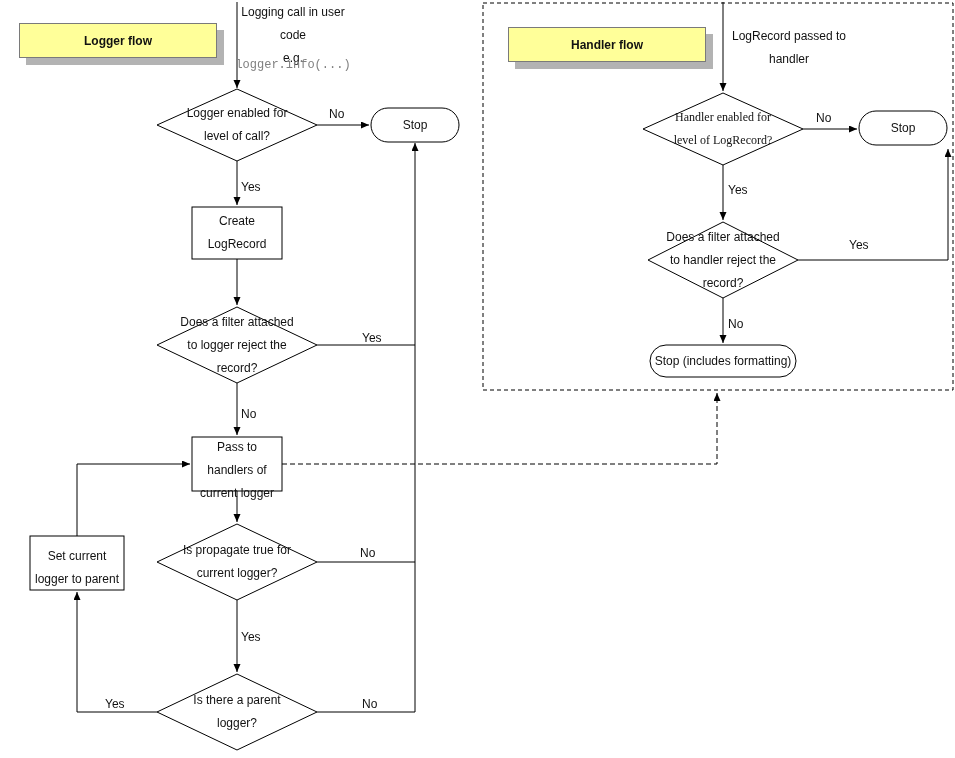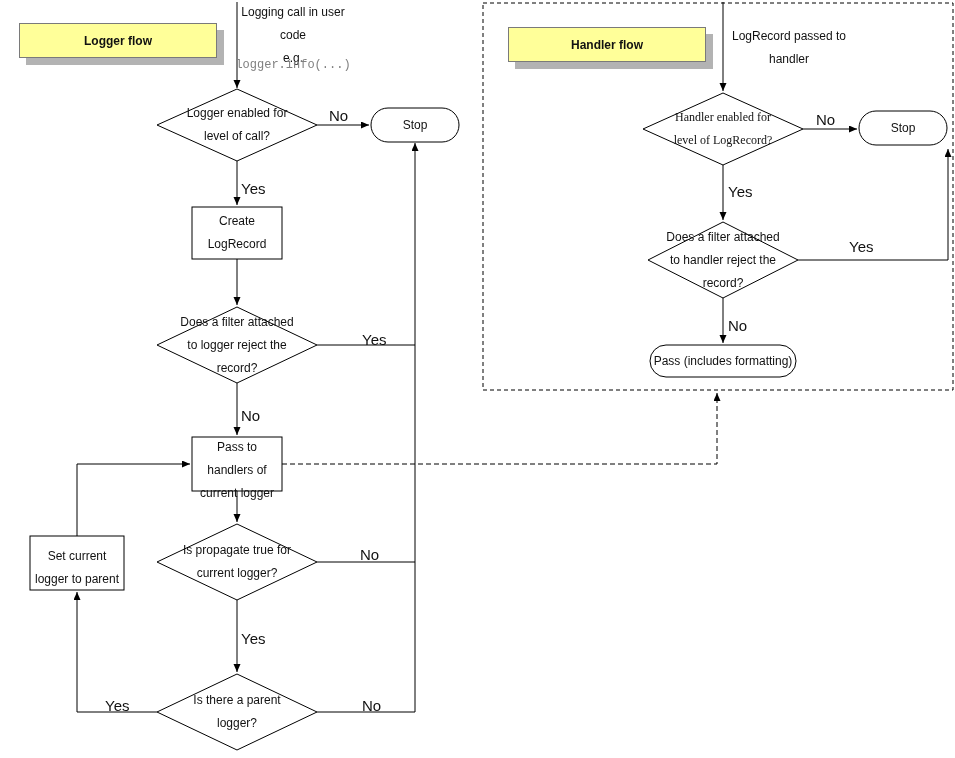--- a/index.html
+++ b/index.html
@@ -1,21 +1,21 @@
 <!DOCTYPE html>
 <html style="--callout-fill: #ffff99; --callout-shadow: #b3b3b3; --line: #000000; --code-text: #808080;"><head>
 <meta charset="utf-8">
 <title>Diagram</title>
 <style>
   html,body{margin:0;padding:0;}
   body{width:955px;height:758px;position:relative;background:#fff;font-family:"Liberation Sans",sans-serif;overflow:hidden;}
   .layer{position:absolute;left:0;top:0;}
   .node-text{position:absolute;display:flex;align-items:center;justify-content:center;text-align:center;white-space:pre-line;font-size:12px;line-height:23px;color:#111;}
   .nowrap{white-space:nowrap;}
-  .edge-label{position:absolute;font-size:15px;color:#111;}
+  .edge-label{position:absolute;font-size:12px;color:#111;}
   .callout{position:absolute;width:196px;height:33px;background:var(--callout-fill,#ffff99);border:1px solid #7a7a7a;box-shadow:7px 7px 0 var(--callout-shadow,#b3b3b3);display:flex;align-items:center;justify-content:center;font-weight:bold;font-size:12px;color:#111;margin-left:11px;}
   .code{font-family:Liberation Mono, monospace;color:var(--code-text,#808080);font-size:12px;}
   .shape{fill:#fff;stroke:var(--line,#000);stroke-width:1;}
   .edge{fill:none;stroke:var(--line,#000);stroke-width:1;}
   .dash{stroke-dasharray:5 3;}
   .boxdash{fill:none;stroke:var(--line,#000);stroke-width:1;stroke-dasharray:4 3;}
 </style>
 </head>
 <body>
 
@@ -106,13 +106,13 @@
 <div class="node-text" style="left:653px;top:107px;width:140px;height:44px;font-family:Liberation Serif, serif;">Handler enabled for
 level of LogRecord?</div>
 <div class="edge-label" style="left:816px;top:111px;">No</div>
 <div class="node-text" style="left:859px;top:111px;width:88px;height:34px;">Stop</div>
 <div class="edge-label" style="left:728px;top:183px;">Yes</div>
 <div class="node-text" style="left:648px;top:236px;width:150px;height:48px;">Does a filter attached
 to handler reject the
 record?</div>
 <div class="edge-label" style="left:849px;top:238px;">Yes</div>
 <div class="edge-label" style="left:728px;top:317px;">No</div>
-<div class="node-text nowrap" style="left:650px;top:345px;width:146px;height:32px;">Pass (includes formatting)</div>
+<div class="node-text nowrap" style="left:650px;top:345px;width:146px;height:32px;">Stop (includes formatting)</div>
 
 </body></html>

